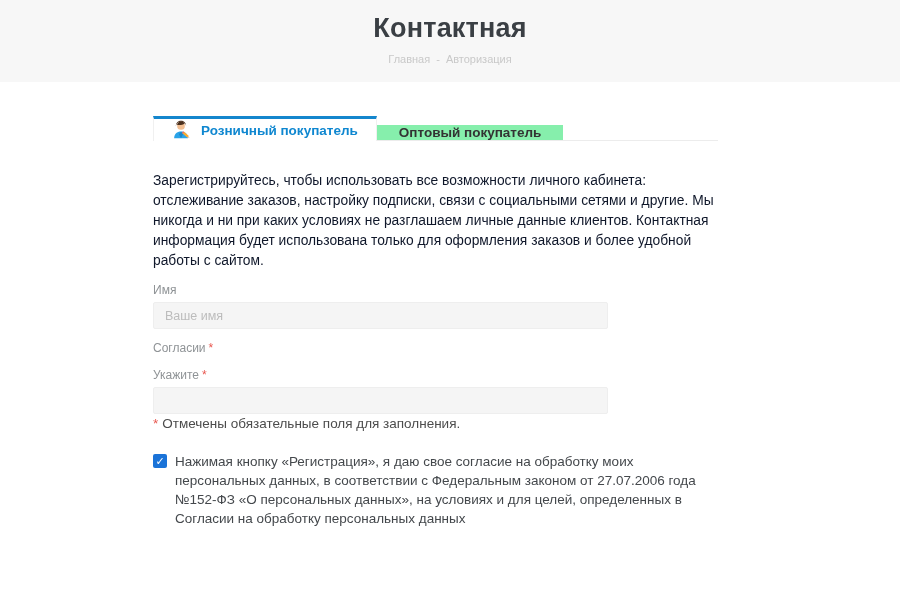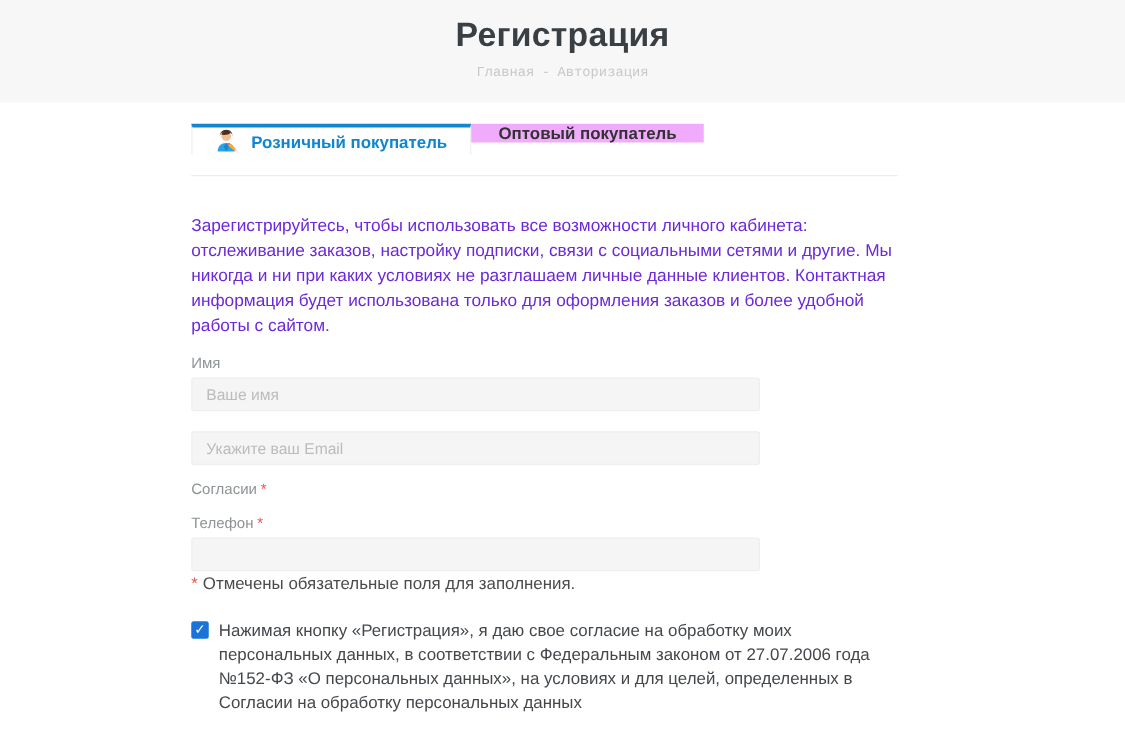--- a/index.html
+++ b/index.html
@@ -2,37 +2,37 @@
 <html><head>
 <meta charset="utf-8">
 <style>
   * { margin:0; padding:0; box-sizing:border-box; }
   html,body { width:900px; height:600px; background:#ffffff; overflow:hidden;
               font-family:"Liberation Sans","DejaVu Sans",sans-serif; }
 
   
   .page-header { background:#f7f7f7; height:82px; text-align:center; padding-top:13px; }
   .page-title { font-size:27px; font-weight:700; color:#3a3f44; letter-spacing:.2px; }
-  .breadcrumb { margin-top:9px; font-size:11px; color:#c9c9c9;font-family:Liberation Mono, monospace; }
+  .breadcrumb { margin-top:9px; font-size:11px; color:#c9c9c9; }
   .breadcrumb span { margin:0 3px; }
 
   
   .container { width:565px; margin-left:153px; }
 
   
-  .tab-row { display:flex; align-items:flex-start; margin-top:17px; border-bottom:1px solid #ececec; height:42px; }
+  .tab-row { display:flex; align-items:flex-end; margin-top:17px; border-bottom:1px solid #ececec; height:42px; }
   .tab { display:flex; align-items:center; cursor:pointer; font-size:13.5px; font-weight:700; }
   .tab-active { background:#ffffff; border-top:3px solid #1486cd; border-left:1px solid #f0f0f0;
                 border-right:1px solid #f0f0f0; margin-bottom:-1px; padding:0 18px 0 16px;
                 color:#0f87d0; gap:9px; }
-  .tab-inactive { background:#f0abfc; color:#333333; padding:0 22px; }
+  .tab-inactive { background:#86efac; color:#333333; padding:0 22px; }
   .tab-icon { width:22px; height:22px; display:inline-block; }
 
   
-  .intro { margin-top:30px; font-size:13.8px; line-height:20px; color:#6d28d9; }
+  .intro { margin-top:30px; font-size:13.8px; line-height:20px; color:#0f172a; }
 
   
   .field { margin-top:12px; }
   .field:first-of-type { margin-top:19px; }
   .field-label { font-size:12px; color:#8f9396; line-height:15px; display:block; }
   .req { color:#e8574f; margin-left:3px; }
   .text-input { margin-top:4px; width:455px; height:27px; background:#f5f5f5;
                 border:1px solid #eeeeee; border-radius:2px; padding:0 11px;
                 font-size:12.5px; color:#555; font-family:"Liberation Sans",sans-serif; outline:none; }
   .text-input::placeholder { color:#bcbcbc; opacity:1; }
@@ -44,21 +44,21 @@
   .consent { margin-top:21px; display:flex; align-items:flex-start; }
   .checkbox { width:14px; height:14px; min-width:14px; background:#1a73d8; border-radius:2px;
               margin-top:2px; margin-right:8px; color:#ffffff; font-size:11px; line-height:14px;
               text-align:center; cursor:pointer; }
   .consent-text { font-size:13.5px; line-height:19px; color:#44484c; }
 </style>
 </head>
 <body>
 
 <div class="page-header">
-  <div class="page-title">Регистрация</div>
+  <div class="page-title">Контактная</div>
   <div class="breadcrumb">
     <span>Главная</span><span>-</span><span>Авторизация</span>
   </div>
 </div>
 
 <div class="container">
 
   <div class="tab-row">
     <div class="tab tab-active">
       <span class="tab-icon">
@@ -83,29 +83,28 @@
   </div>
 
   <p class="intro">Зарегистрируйтесь, чтобы использовать все возможности личного кабинета: отслеживание заказов, настройку подписки, связи с социальными сетями и другие. Мы никогда и ни при каких условиях не разглашаем личные данные клиентов. Контактная информация будет использована только для оформления заказов и более удобной работы с сайтом.</p>
 
   <div class="field">
     <label class="field-label"><span>Имя</span></label>
     <input class="text-input" type="text" placeholder="Ваше имя" style="">
   </div>
 
   <div class="field">
-    <input class="text-input" type="text" placeholder="Укажите ваш Email" style="">
   </div>
 
   <div class="field">
     <label class="field-label"><span>Согласии</span><span class="req">*</span></label>
   </div>
 
   <div class="field">
-    <label class="field-label"><span>Телефон</span><span class="req">*</span></label>
+    <label class="field-label"><span>Укажите</span><span class="req">*</span></label>
     <input class="text-input" type="password" style="">
   </div>
 
   <div class="required-note">
     <span class="req">*</span><span>Отмечены обязательные поля для заполнения.</span>
   </div>
 
   <div class="consent">
     <div class="checkbox">
       <span>✓</span>

